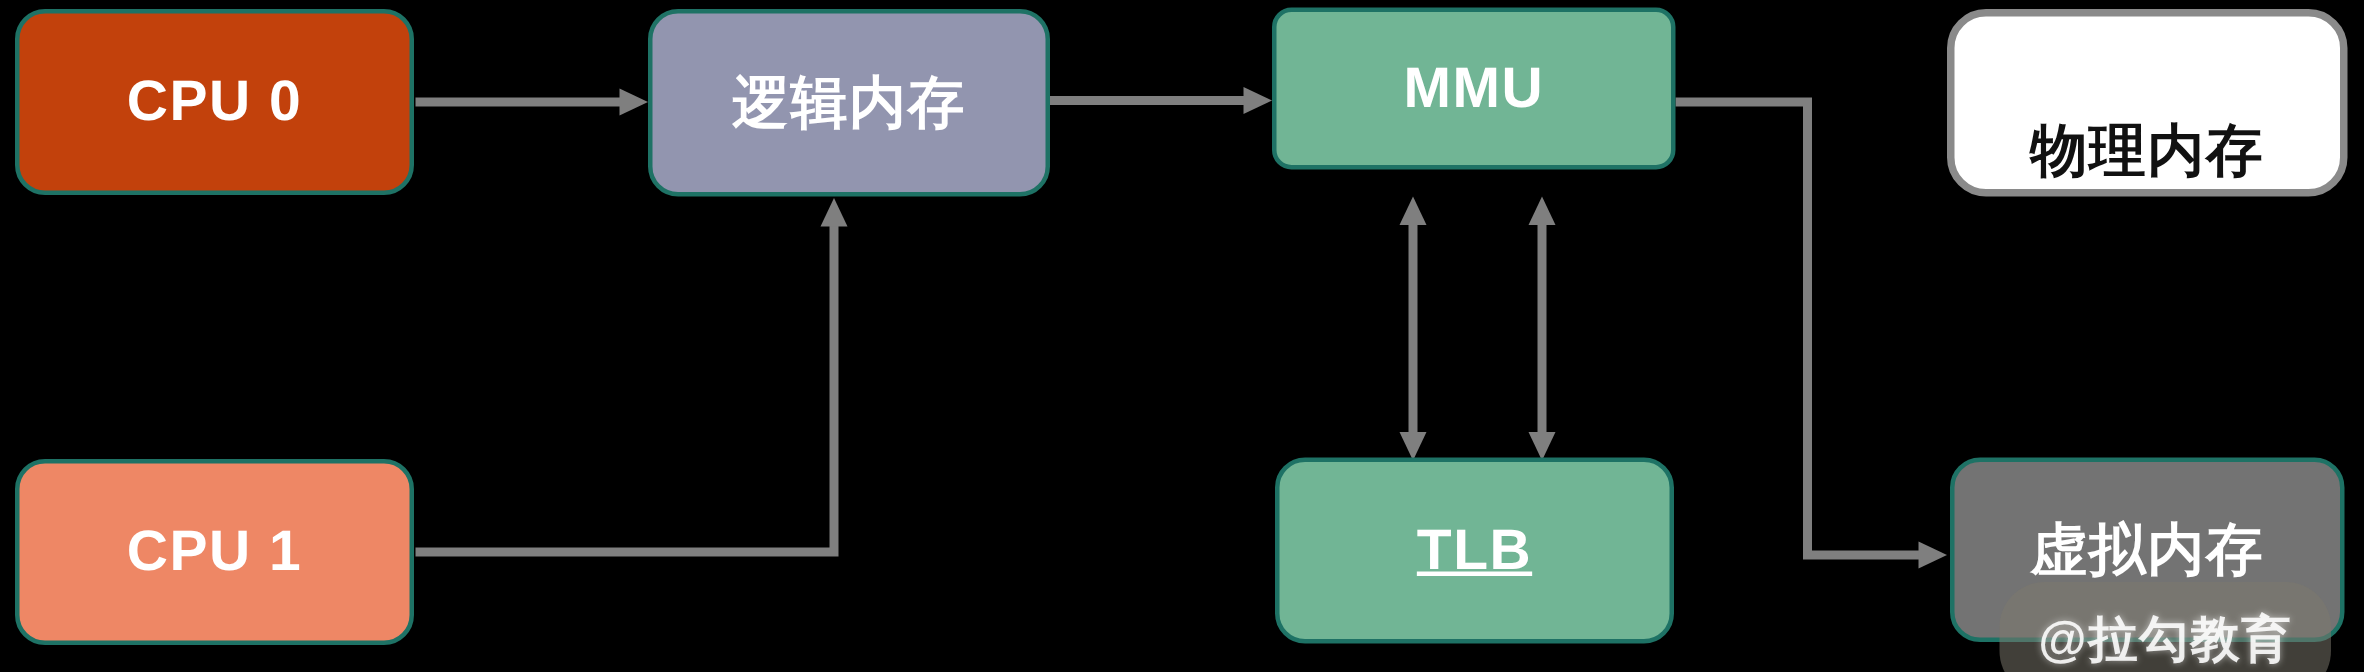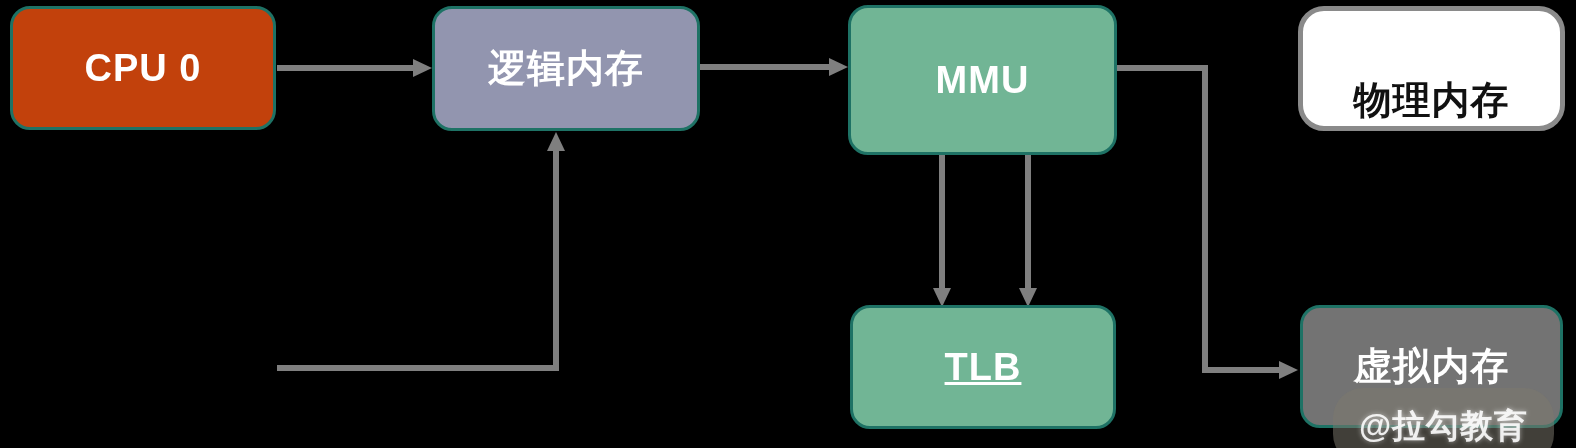--- a/index.html
+++ b/index.html
@@ -21,21 +21,21 @@
     display:flex; align-items:center; justify-content:center;
     border-radius:20px;
     border:3px solid #1E7265;
     box-sizing:border-box;
     color:#FFFFFF;
     font-size:38px; font-weight:600;
     letter-spacing:1px;
   }
   .node-cpu0    { left:10px;   top:6px;   width:266px; height:124px; }
   .node-logical { left:432px;  top:6px;   width:268px; height:125px; }
-  .node-mmu     { left:848px;  top:5px;   width:269px; height:150px; }
+  .node-mmu     { left:848px;  top:5px;   width:269px; height:108px;border-radius:13px; }
   .node-physical{ left:1298px; top:6px;   width:267px; height:125px;
                   border:5px solid #8A8A8A; border-radius:26px; color:#111111;align-items:flex-end; }
   .node-cpu1    { left:10px;   top:306px; width:266px; height:124px; }
   .node-tlb     { left:850px;  top:305px; width:266px; height:124px;text-decoration:underline; }
   .node-virtual { left:1300px; top:305px; width:263px; height:123px; }
 
   .watermark {
     position:absolute;
     left:1333px; top:364px; width:221px; height:76px;
     border-radius:30px;
@@ -97,20 +97,23 @@
   </div>
 
   <div class="node node-mmu" style="background-color: rgb(113, 181, 149);">
     <span>MMU</span>
   </div>
 
   <div class="node node-physical" style="background-color: rgb(255, 255, 255);">
     <span>物理内存</span>
   </div>
 
+  <div class="node node-cpu1" style="background-color: rgb(238, 135, 101);">
+    <span>CPU 1</span>
+  </div>
 
   <div class="node node-tlb" style="background-color: rgb(113, 181, 149);">
     <span>TLB</span>
   </div>
 
   <div class="node node-virtual" style="background-color: #737373; align-items: center;">
     <span>虚拟内存</span>
   </div>
 
   <div class="watermark">

